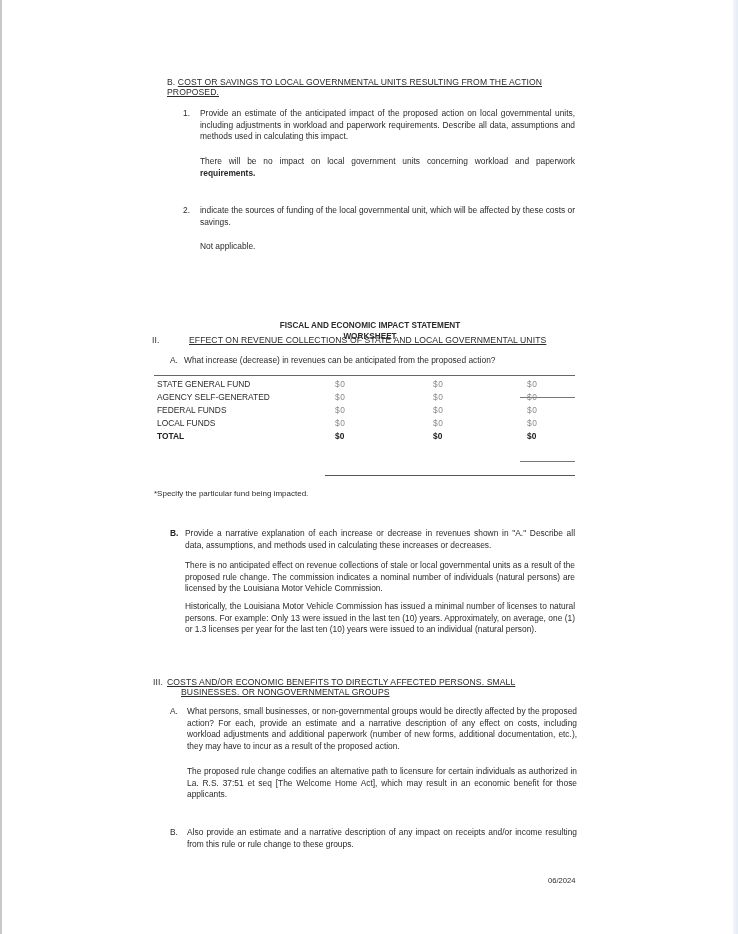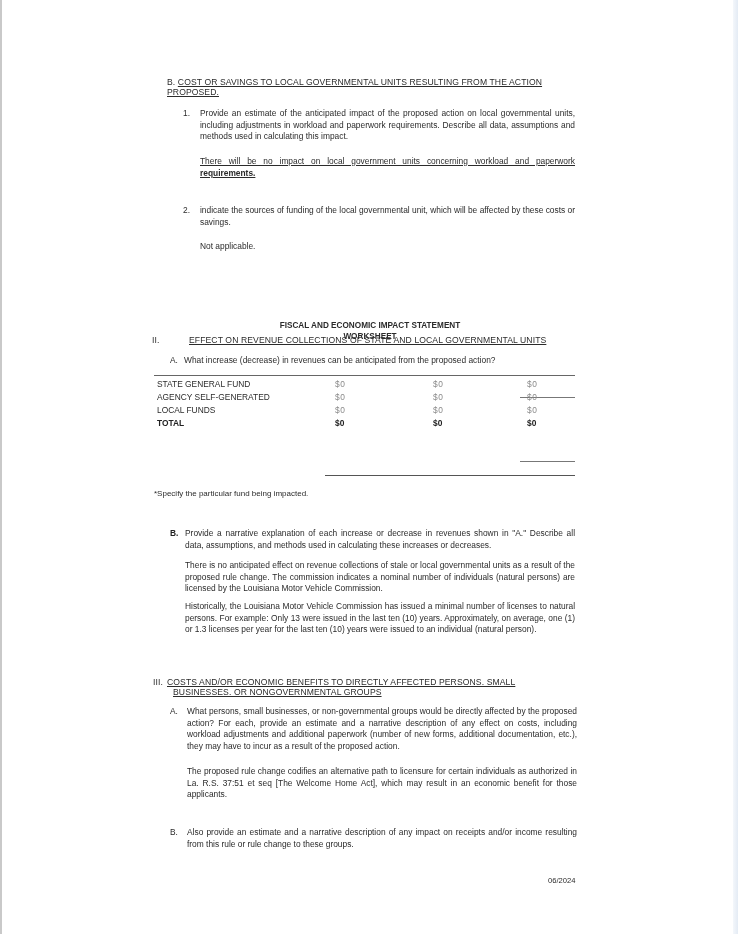--- a/index.html
+++ b/index.html
@@ -31,21 +31,21 @@
 <div class="edge-right"></div>
 
 <div class="abs h" style="left:167px; top:77px; width:420px;">
   <span>B.</span>
   <span class="u">COST OR SAVINGS TO LOCAL GOVERNMENTAL UNITS RESULTING FROM THE ACTION</span><br>
   <span class="u">PROPOSED.</span>
 </div>
 
 <div class="abs txt" style="left:183px; top:108px; width:16px;">1.</div>
 <div class="abs txt" style="left:200px; top:108px; width:375px;">Provide an estimate of the anticipated impact of the proposed action on local governmental units, including adjustments in workload and paperwork requirements. Describe all data, assumptions and methods used in calculating this impact.</div>
-<div class="abs txt" style="left:200px; top:156px; width:375px;text-decoration:underline;">
+<div class="abs txt" style="left:200px; top:156px; width:375px;">
   <span>There will be no impact on local government units concerning workload and paperwork</span>
   <b>requirements.</b>
 </div>
 
 <div class="abs txt" style="left:183px; top:205px; width:16px;">2.</div>
 <div class="abs txt" style="left:200px; top:205px; width:375px;">indicate the sources of funding of the local governmental unit, which will be affected by these costs or savings.</div>
 <div class="abs txt" style="left:200px; top:241px; width:375px;">Not applicable.</div>
 
 <div class="abs center-title" style="left:220px; top:293px; width:300px;">
   <div>FISCAL AND ECONOMIC IMPACT STATEMENT</div>
@@ -78,20 +78,26 @@
     <td class="val">$0</td>
     <td class="val">$0</td>
   </tr>
   <tr>
     <td class="rowlabel">AGENCY SELF-GENERATED</td>
     <td class="val">$0</td>
     <td class="val">$0</td>
     <td class="val">$0</td>
   </tr>
   <tr>
+    <td class="rowlabel">FEDERAL FUNDS</td>
+    <td class="val">$0</td>
+    <td class="val">$0</td>
+    <td class="val">$0</td>
+  </tr>
+  <tr>
     <td class="rowlabel">LOCAL FUNDS</td>
     <td class="val">$0</td>
     <td class="val">$0</td>
     <td class="val">$0</td>
   </tr>
   <tr>
     <td class="bold">TOTAL</td>
     <td class="bold">$0</td>
     <td class="bold">$0</td>
     <td class="bold">$0</td>
@@ -101,21 +107,21 @@
 
 <div class="abs txt" style="left:154px; top:488px; width:400px; font-size:8px;">*Specify the particular fund being impacted.</div>
 
 <div class="abs txt bold" style="left:170px; top:528px; width:14px;">B.</div>
 <div class="abs txt" style="left:185px; top:528px; width:390px;">Provide a narrative explanation of each increase or decrease in revenues shown in "A." Describe all data, assumptions, and methods used in calculating these increases or decreases.</div>
 <div class="abs txt" style="left:185px; top:560px; width:390px;">There is no anticipated effect on revenue collections of stale or local governmental units as a result of the proposed rule change. The commission indicates a nominal number of individuals (natural persons) are licensed by the Louisiana Motor Vehicle Commission.</div>
 <div class="abs txt" style="left:185px; top:601px; width:390px;">Historically, the Louisiana Motor Vehicle Commission has issued a minimal number of licenses to natural persons.  For example: Only 13 were issued in the last ten (10) years. Approximately, on average, one (1) or 1.3 licenses per year for the last ten (10) years were issued to an individual (natural person).</div>
 
 <div class="abs h" style="left:153px; top:677px; width:430px;">
   <span style="display:inline-block; width:14px;">III.</span><span class="u">COSTS AND/OR ECONOMIC BENEFITS TO DIRECTLY AFFECTED PERSONS. SMALL</span><br>
-  <span style="display:inline-block; width:14px;"></span><span class="u" style="margin-left:6px;">BUSINESSES. OR NONGOVERNMENTAL GROUPS</span>
+  <span style="display:inline-block; width:14px;"></span><span class="u" style="margin-left:14px;">BUSINESSES. OR NONGOVERNMENTAL GROUPS</span>
 </div>
 
 <div class="abs txt" style="left:170px; top:706px; width:16px;">A.</div>
 <div class="abs txt" style="left:187px; top:706px; width:390px;">What persons, small businesses, or non-governmental groups would be directly affected by the proposed action? For each, provide an estimate and a narrative description of any effect on costs, including workload adjustments and additional paperwork (number of new forms, additional documentation, etc.), they may have to incur as a result of the proposed action.</div>
 <div class="abs txt" style="left:187px; top:766px; width:390px;">The proposed rule change codifies an alternative path to licensure for certain individuals as authorized in La. R.S. 37:51 et seq [The Welcome Home Act], which may result in an economic benefit for those applicants.</div>
 
 <div class="abs txt" style="left:170px; top:827px; width:16px;">B.</div>
 <div class="abs txt" style="left:187px; top:827px; width:390px;">Also provide an estimate and a narrative description of any impact on receipts and/or income resulting from this rule or rule change to these groups.</div>
 
 <div class="abs" style="left:548px; top:876px; font-size:7.6px;">06/2024</div>

